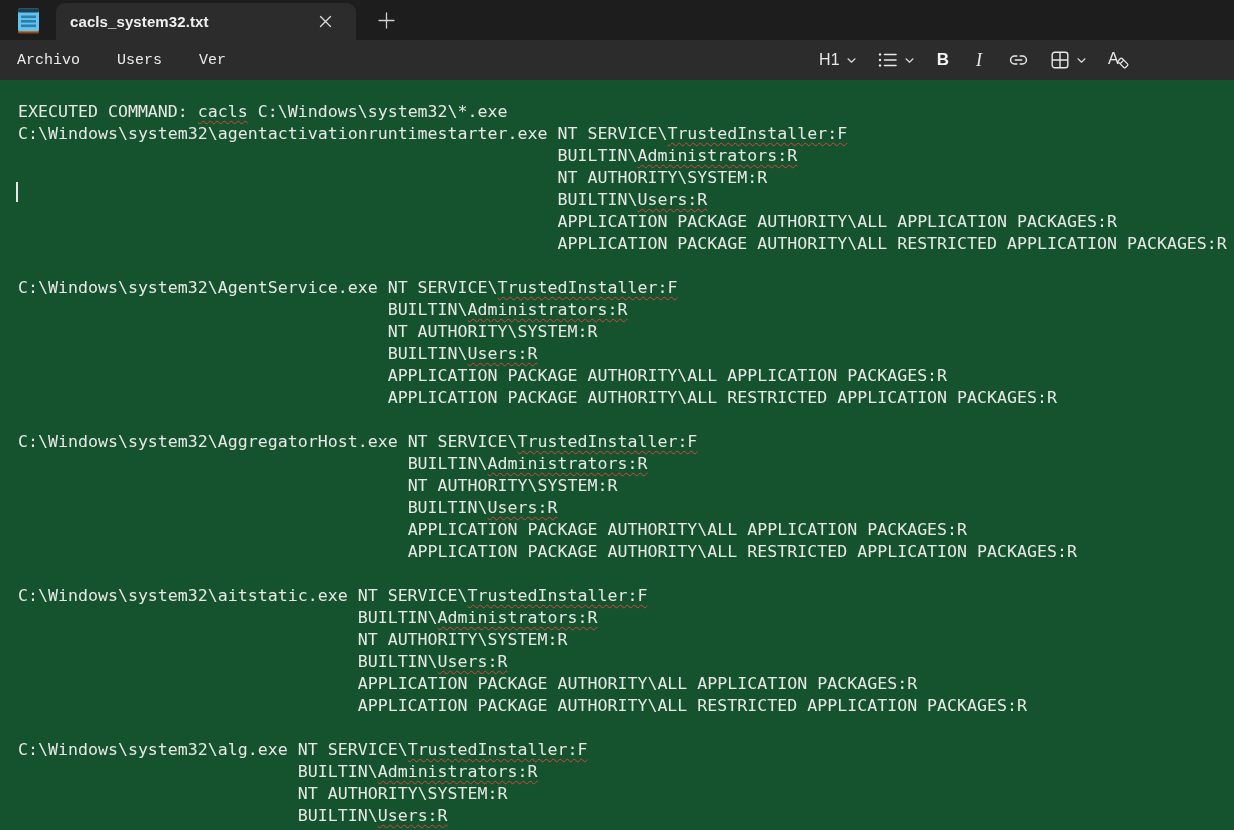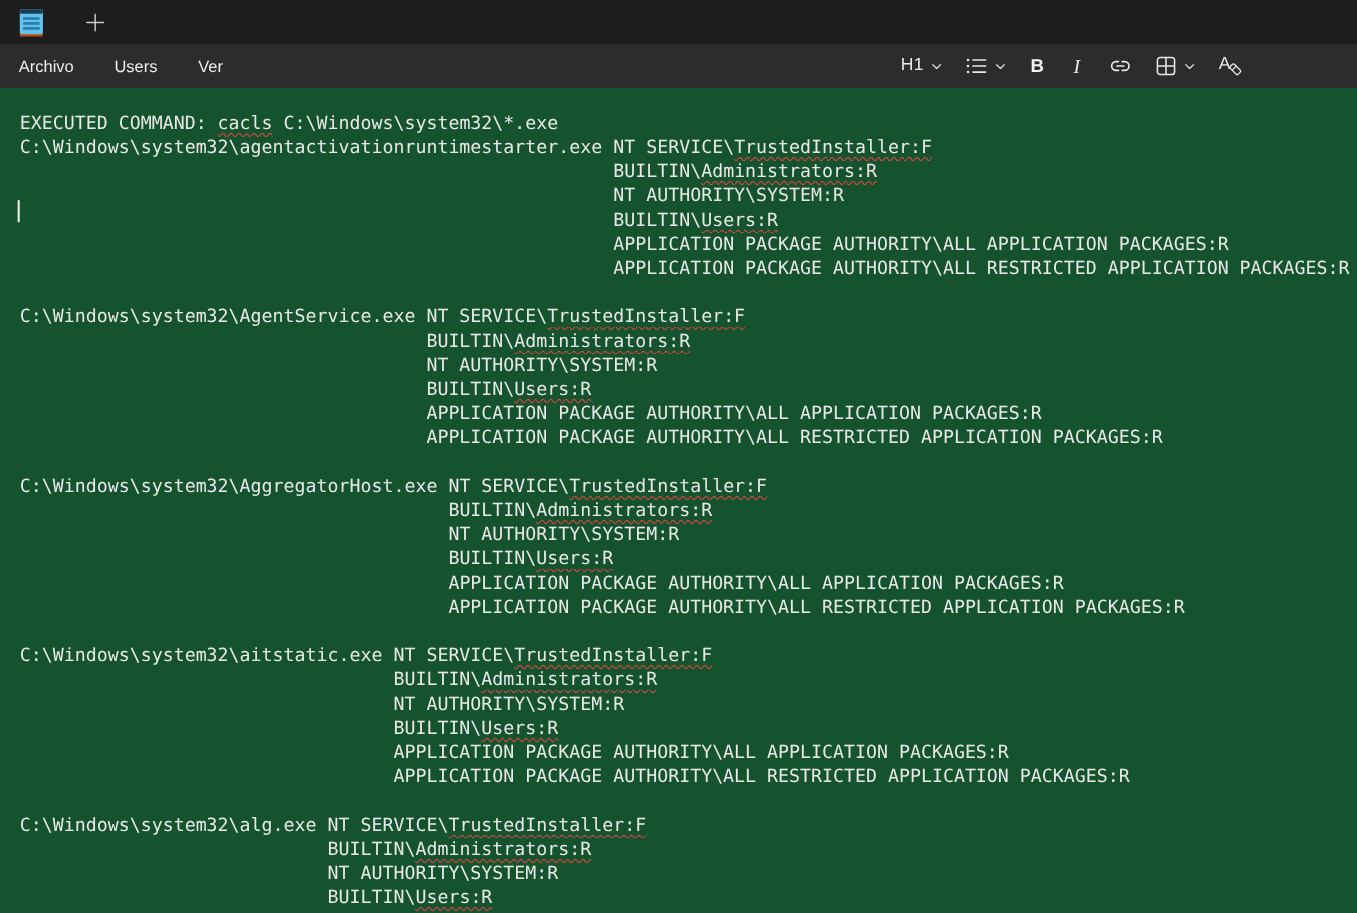--- a/index.html
+++ b/index.html
@@ -17,21 +17,21 @@
                overflow:hidden; flex:1; }
   .tab-close { width:26px; height:26px; border-radius:5px; display:flex; align-items:center; justify-content:center;
                margin-right:8px; cursor:default; }
   .newtab-btn { width:32px; height:32px; margin:0 0 4px 14px; border-radius:5px;
                 display:flex; align-items:center; justify-content:center; }
 
   
   .menubar { height:40px; background:#2c2c2c; display:flex; align-items:center; padding:0 0 0 4px; flex:none; }
   .menus { display:flex; align-items:center; height:100%; }
   .menu-item { color:#ececec; font-size:15px; padding:0 13px; margin-right:11px; height:100%;
-               display:flex; align-items:center; }
+               display:flex; align-items:center;font-family:Liberation Mono, monospace; }
   .fmt { margin-left:auto; display:flex; align-items:center; gap:6px; padding-right:96px; }
   .fmt-btn { min-width:30px; height:32px; padding:0 7px; border-radius:5px; display:flex; align-items:center;
              justify-content:center; gap:6px; color:#e8e8e8; }
   .h1-label { font-size:16px; color:#e8e8e8; letter-spacing:.3px; }
   .bold-label { font-size:17px; font-weight:700; color:#f2f2f2; }
   .italic-label { font-family:"Liberation Serif", serif; font-style:italic; font-size:18px; color:#e8e8e8; padding:0 3px; }
   .chev { display:block; }
   .clear-wrap { position:relative; width:24px; height:22px; }
   .clear-wrap .a { position:absolute; left:1px; top:1px; font-size:16px; color:#e8e8e8; }
 
@@ -54,20 +54,28 @@
     <div class="appicon-btn">
       <svg width="27" height="29" viewBox="0 0 27 29">
         <rect x="3" y="24" width="21" height="3.4" rx="1" fill="#8a4a1f"></rect>
         <rect x="3.6" y="24" width="19.8" height="2" fill="#c06a25"></rect>
         <rect x="3" y="2.5" width="21" height="22.5" rx="1.5" fill="#63c3ec"></rect>
         <rect x="3" y="2.5" width="21" height="4" rx="1.5" fill="#1b3f52"></rect>
         <rect x="6" y="9.5" width="15" height="2.6" fill="#2a7fae"></rect>
         <rect x="6" y="14" width="15" height="2.6" fill="#2a7fae"></rect>
         <rect x="6" y="18.5" width="15" height="2.6" fill="#2a7fae"></rect>
       </svg>
+    </div>
+    <div class="tab">
+      <span class="tab-title">cacls_system32.txt</span>
+      <span class="tab-close">
+        <svg width="13" height="13" viewBox="0 0 13 13">
+          <path d="M1.5 1.5 L11.5 11.5 M11.5 1.5 L1.5 11.5" stroke="#dcdcdc" stroke-width="1.3" stroke-linecap="round"></path>
+        </svg>
+      </span>
     </div>
     <span class="newtab-btn">
       <svg width="17" height="17" viewBox="0 0 17 17">
         <path d="M8.5 1 V16 M1 8.5 H16" stroke="#cfcfcf" stroke-width="1.3" stroke-linecap="round"></path>
       </svg>
     </span>
   </div>
 
   <div class="menubar">
     <div class="menus">

